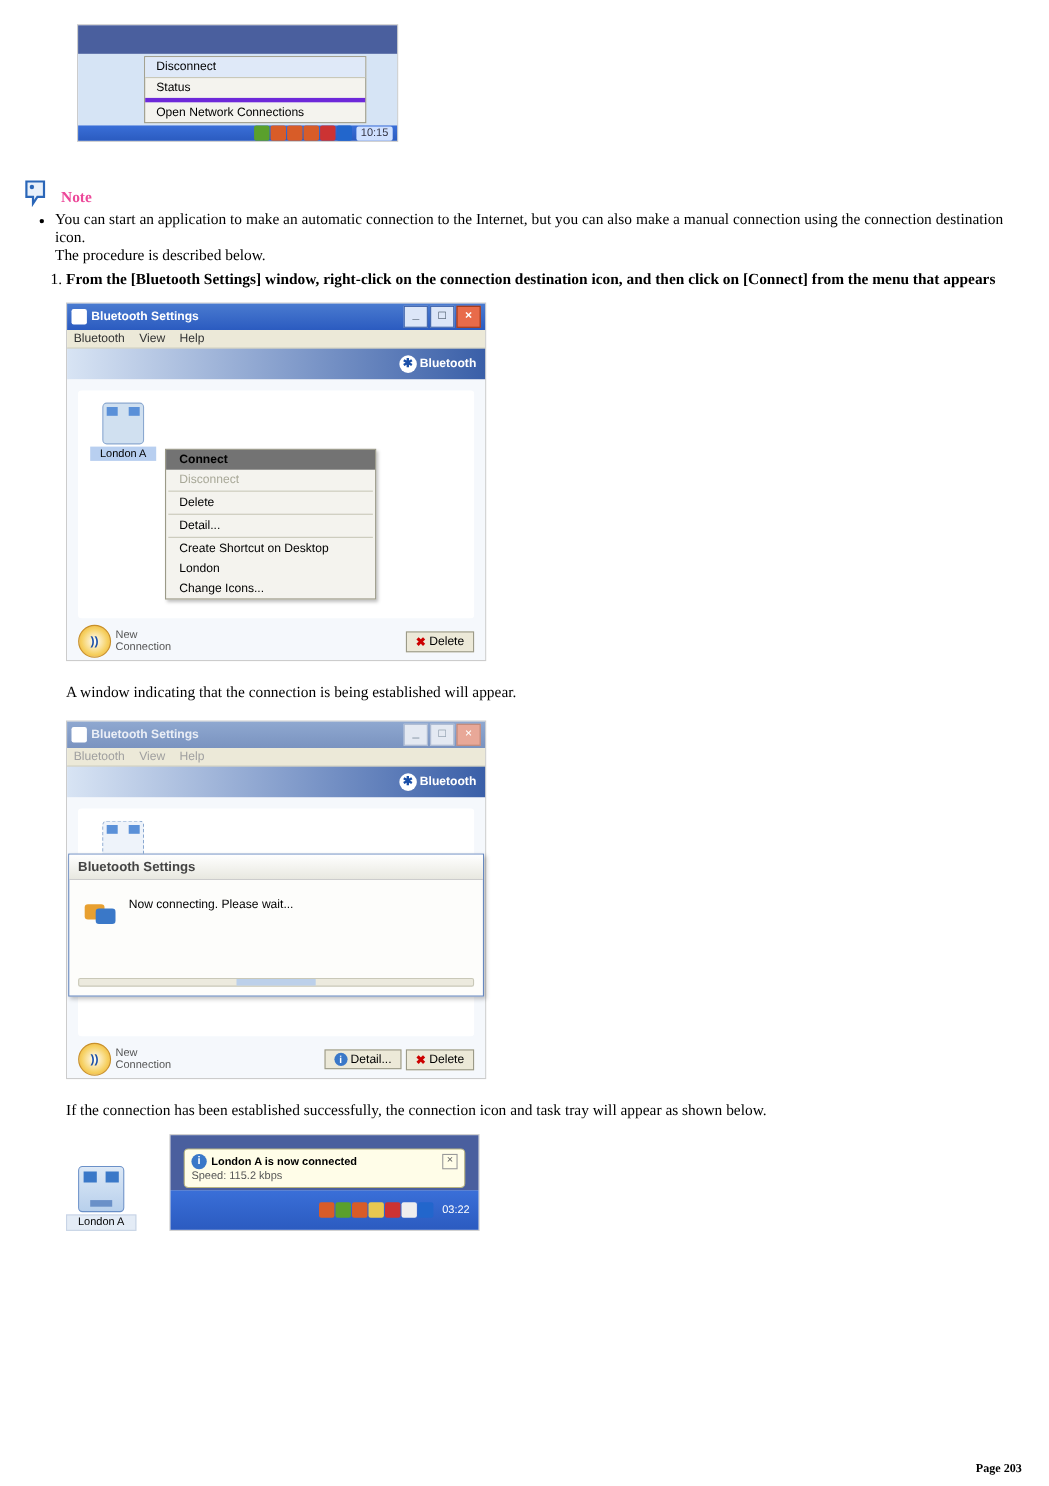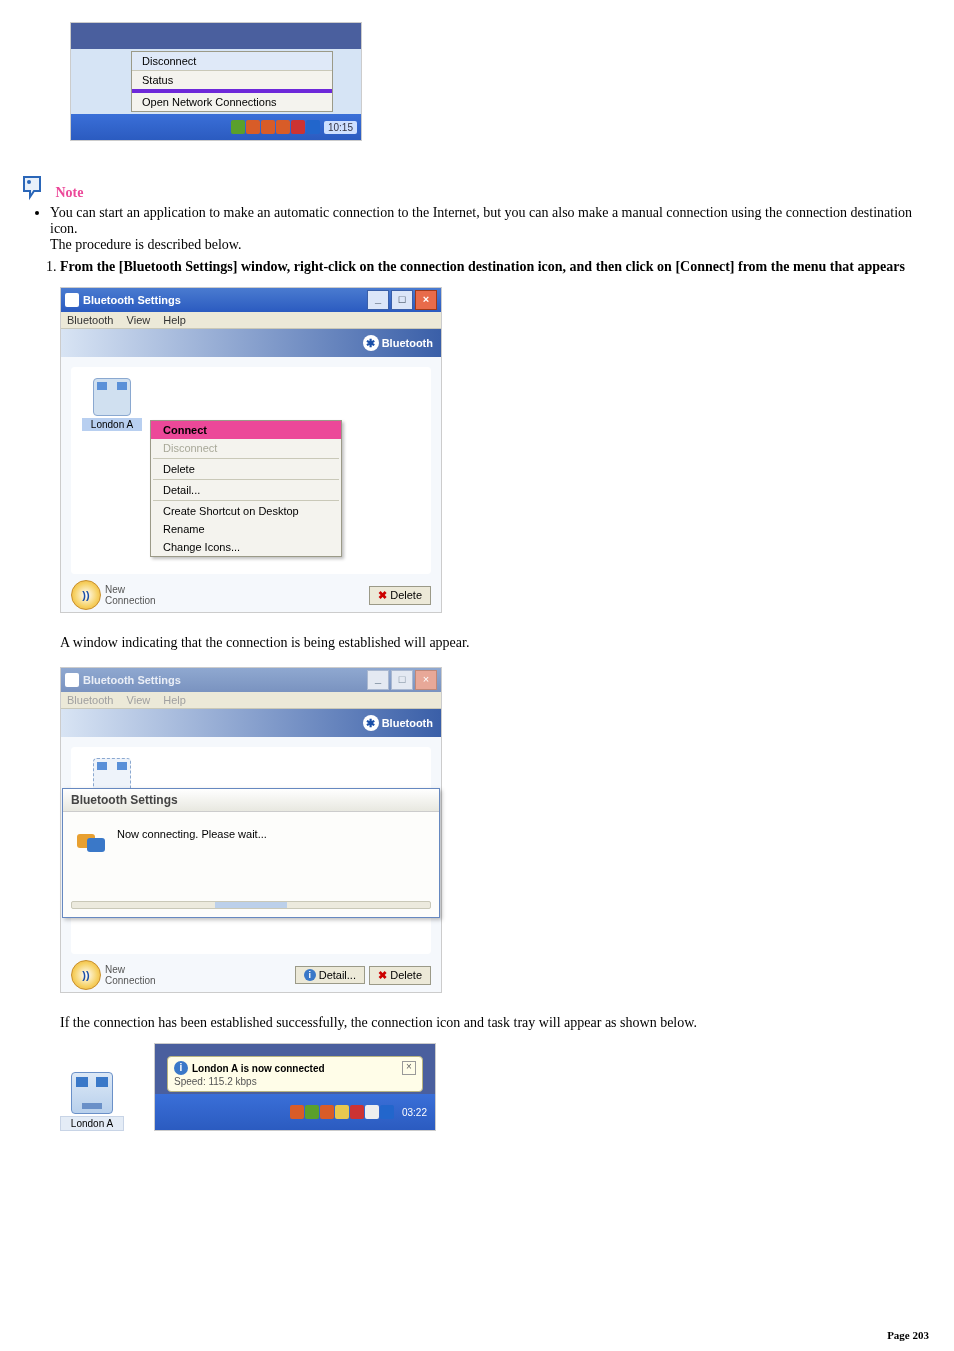--- a/index.html
+++ b/index.html
@@ -63,21 +63,21 @@
 
 <div class="screenshot-box" style="width:290px;">
   <div style="height:26px;background:#4a5f9e;"></div>
   <div style="background:#d6e4f5;padding:2px 2px 2px 60px;">
     <div style="background:#f4f3ee;border:1px solid #9b9a88;width:200px;">
       <div style="padding:3px 10px;background:#dfe9f8;border-bottom:1px solid #c9c8b8;font-family:Tahoma,Arial,sans-serif;font-size:11px;">Disconnect</div>
       <div style="padding:3px 10px;font-family:Tahoma,Arial,sans-serif;font-size:11px;font-weight:normal;">Status</div>
       <div style="border-top:4px solid #6d28d9;padding:3px 10px;font-family:Tahoma,Arial,sans-serif;font-size:11px;">Open Network Connections</div>
     </div>
   </div>
-  <div style="background:linear-gradient(#3a6fd8,#2b5bc0);height:26px;display:flex;align-items:center;justify-content:flex-end;padding:0 4px;font-family:Tahoma,Arial,sans-serif;font-size:10px;color:#fff;">
+  <div style="background:linear-gradient(#3a6fd8,#2b5bc0);height:14px;display:flex;align-items:center;justify-content:flex-end;padding:0 4px;font-family:Tahoma,Arial,sans-serif;font-size:10px;color:#fff;">
     <span style="display:flex;gap:1px;margin-right:4px;">
       <span style="width:14px;height:14px;background:#5aa02c;border-radius:2px;"></span>
       <span style="width:14px;height:14px;background:#d85c28;border-radius:2px;"></span>
       <span style="width:14px;height:14px;background:#d85c28;border-radius:2px;"></span>
       <span style="width:14px;height:14px;background:#d85c28;border-radius:2px;"></span>
       <span style="width:14px;height:14px;background:#c33;border-radius:2px;"></span>
       <span style="width:14px;height:14px;background:#2266cc;border-radius:2px;"></span>
     </span>
     <span style="background:#cfe0ff;color:#334;padding:1px 4px;border-radius:2px;">10:15</span>
   </div>
@@ -131,29 +131,29 @@
 
           <div style="width:60px;text-align:center;">
             <div style="width:36px;height:36px;margin:0 auto;background:#d0e0f0;border:1px solid #8aa8d0;border-radius:4px;position:relative;">
               <div style="position:absolute;top:3px;left:3px;width:10px;height:8px;background:#5a90d8;"></div>
               <div style="position:absolute;top:3px;right:3px;width:10px;height:8px;background:#5a90d8;"></div>
             </div>
             <div style="background:#b8cff0;margin-top:2px;padding:1px 2px;font-size:10px;">London A</div>
           </div>
 
           <div style="position:absolute;top:52px;left:78px;width:190px;background:#f4f3ee;border:1px solid #9b9a88;box-shadow:2px 2px 3px rgba(0,0,0,.25);font-size:11px;">
-            <div style="padding:3px 12px;font-weight:bold;background:#ec4899;">Connect</div>
+            <div style="padding:3px 12px;font-weight:bold;background:#737373;">Connect</div>
             <div style="padding:3px 12px;color:#a8a898;">Disconnect</div>
             <div style="border-top:1px solid #c9c8b8;margin:1px 2px;"></div>
             <div style="padding:3px 12px;">Delete</div>
             <div style="border-top:1px solid #c9c8b8;margin:1px 2px;"></div>
             <div style="padding:3px 12px;">Detail...</div>
             <div style="border-top:1px solid #c9c8b8;margin:1px 2px;"></div>
             <div style="padding:3px 12px;">Create Shortcut on Desktop</div>
-            <div style="padding:3px 12px;">Rename</div>
+            <div style="padding:3px 12px;">London</div>
             <div style="padding:3px 12px;">Change Icons...</div>
           </div>
         </div>
 
         <div style="display:flex;align-items:center;margin-top:6px;">
           <span style="width:28px;height:28px;border-radius:50%;background:radial-gradient(circle,#fff,#f6d060 60%,#e8a030);border:1px solid #c8902a;display:inline-block;margin-right:4px;text-align:center;line-height:28px;color:#1a4fa8;font-weight:bold;">))</span>
           <span style="white-space:pre;font-size:10px;color:#555;">New
 Connection</span>
           <span style="flex:1;"></span>
           <button style="font-size:11px;padding:2px 8px;background:#ece9d8;border:1px solid #9b9a88;display:flex;align-items:center;gap:3px;">

